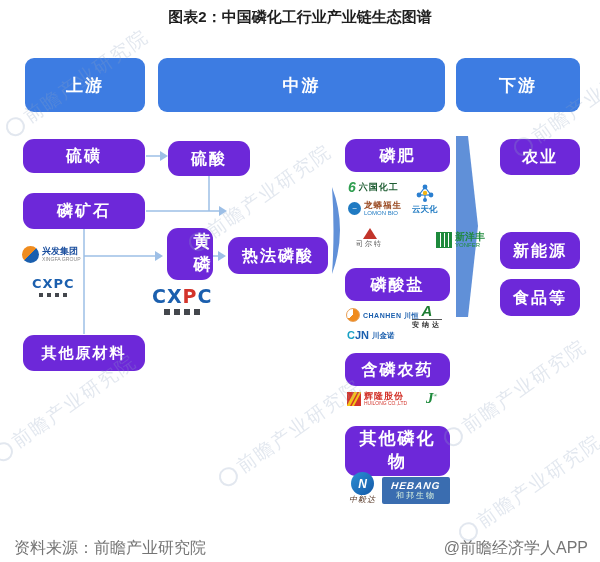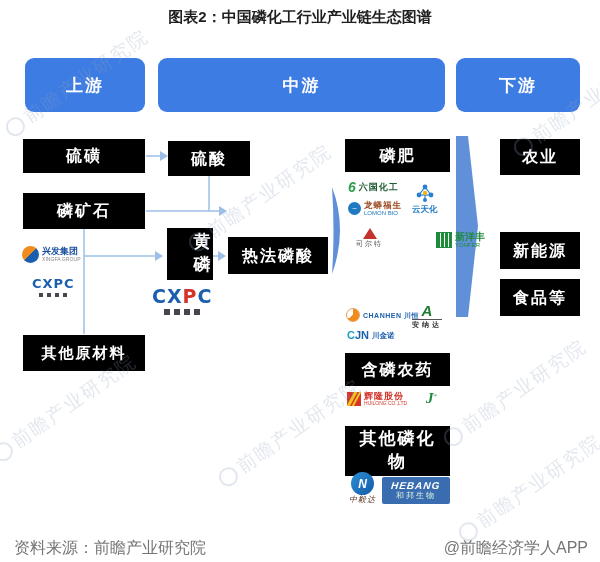--- a/index.html
+++ b/index.html
@@ -5,21 +5,21 @@
   html,body{margin:0;padding:0;background:#fff;}
   #canvas{position:relative;width:600px;height:562px;background:#ffffff;overflow:hidden;
           font-family:"Liberation Sans","DejaVu Sans",sans-serif;}
   .title{position:absolute;top:8px;left:0;width:600px;text-align:center;font-size:15px;
          font-weight:bold;color:#1f1f1f;z-index:4;}
   
   .stage{position:absolute;height:54px;border-radius:9px;background:#3d7ce2;color:#fff;
          font-size:17px;font-weight:bold;display:flex;align-items:center;justify-content:center;
          letter-spacing:2px;z-index:2;}
   
-  .box{position:absolute;background:#000000;border-radius:0;color:#fff;font-size:16px;
+  .box{position:absolute;background:#6d28d9;border-radius:11px;color:#fff;font-size:16px;
        font-weight:bold;display:flex;align-items:center;justify-content:center;text-align:center;
        letter-spacing:2px;z-index:2;line-height:1.35;}
   .box.wrap{font-size:17px;padding:4px 10px;box-sizing:border-box;}
   svg.overlay{position:absolute;left:0;top:0;z-index:1;}
   
   .logo{position:absolute;z-index:2;display:flex;align-items:center;gap:3px;}
   .logo-col{position:absolute;z-index:2;display:flex;flex-direction:column;align-items:center;gap:1px;}
   .xf-circle{width:17px;height:17px;border-radius:50%;
              background:linear-gradient(135deg,#f08c1e 0 50%,#1a5fae 50% 100%);flex:0 0 auto;}
   .xf-cn{font-size:9px;font-weight:bold;color:#1a4e9e;line-height:1;}
@@ -174,20 +174,21 @@
     <span class="small-dark">司尔特</span>
   </div>
   <div class="logo" style="left:392px;top:232px;padding-left:44px;">
     <span class="xyf-ico"></span>
     <span>
       <div class="xyf-cn">新洋丰</div>
       <div class="xyf-en">YONFER</div>
     </span>
   </div>
 
+  <div class="box" style="left:345px;top:268px;width:105px;height:33px;">磷酸盐</div>
 
   <div class="logo" style="left:346px;top:308px;">
     <span class="chanhen-circ"></span>
     <span class="chanhen-t">CHANHEN 川恒</span>
   </div>
   <div class="logo-col" style="left:412px;top:303px;">
     <span class="annada-a">A</span>
     <span class="annada-t">安纳达</span>
   </div>
   <div class="logo" style="left:347px;top:330px;">

